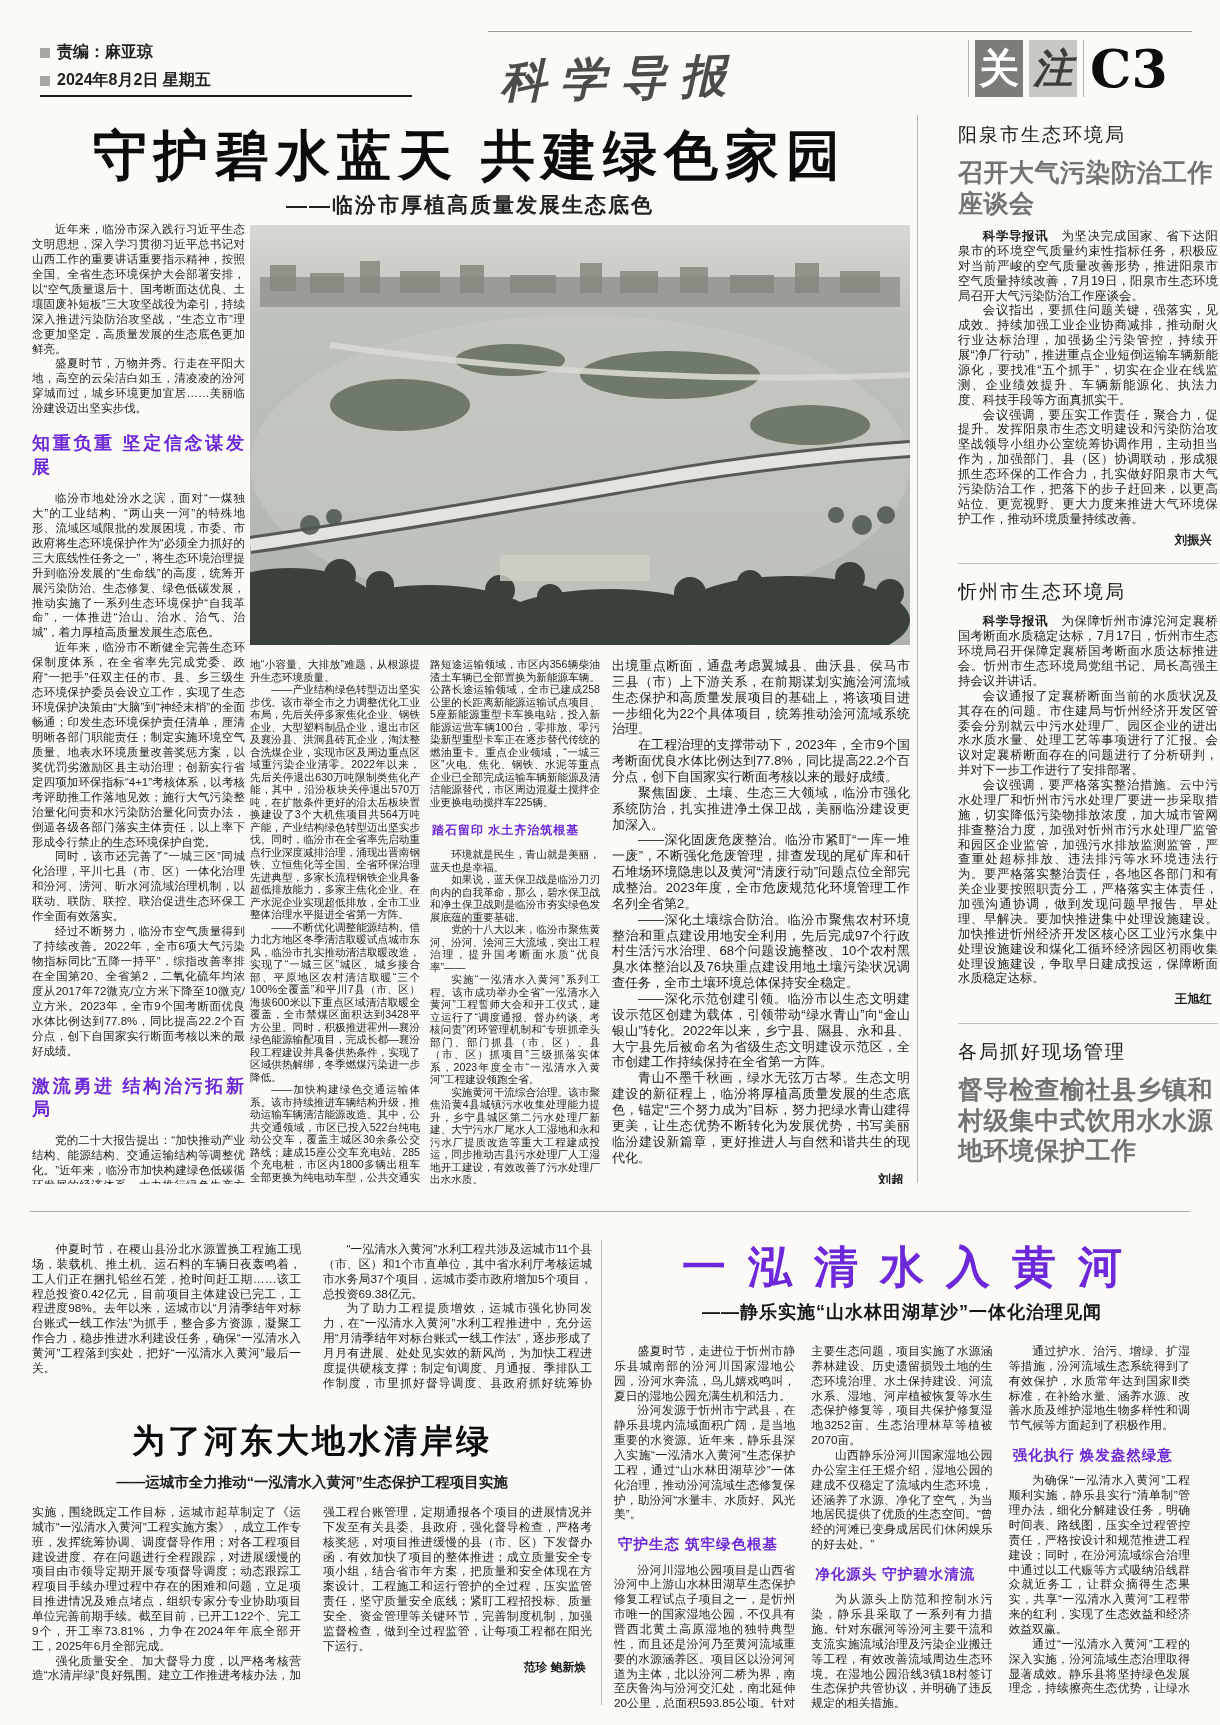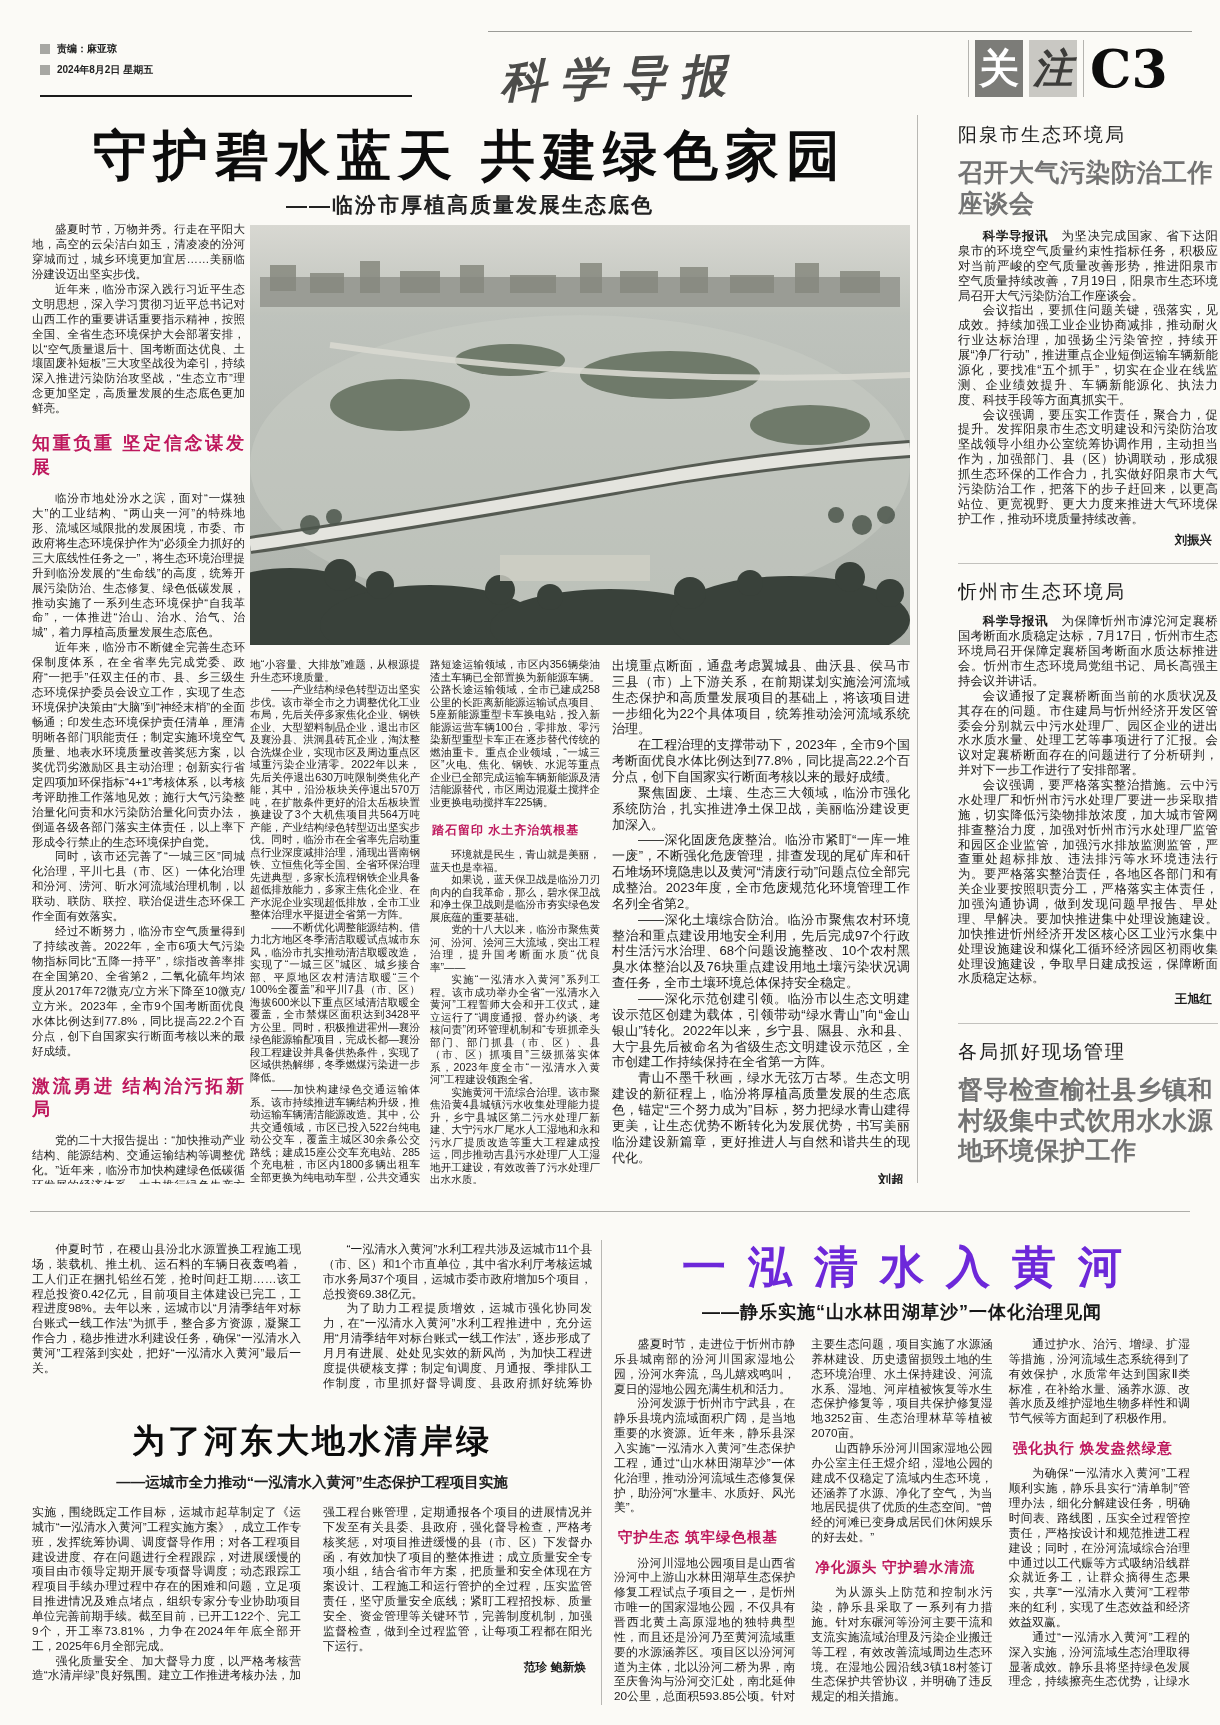--- a/index.html
+++ b/index.html
@@ -1,40 +1,40 @@
 <!DOCTYPE html>
 <html><head>
 <meta charset="utf-8">
 <style>
   html,body{margin:0;padding:0;background:#e8e6e0;}
   .page{position:relative;width:1220px;height:1725px;background:#fbfaf6;
         font-family:"Liberation Sans","DejaVu Sans",sans-serif;color:#1c1c1c;overflow:hidden;}
   .abs{position:absolute;}
   .clip{overflow:hidden;}
   
-  .ed-row{display:flex;align-items:center;gap:7px;font-size:10px;font-weight:bold;color:#222;margin-bottom:7px;}
+  .ed-row{display:flex;align-items:center;gap:7px;font-size:16px;font-weight:bold;color:#222;margin-bottom:7px;}
   .sq{width:10px;height:10px;background:#a7a7a3;display:inline-block;}
   .ed-underline{position:absolute;left:40px;top:95px;width:372px;height:2px;background:#1a1a1a;}
   .masthead{font-family:"DejaVu Serif",serif;font-style:italic;font-weight:bold;
             font-size:46px;color:#4c4c4a;letter-spacing:14px;transform:rotate(-1.5deg);}
   .hdr-topline{position:absolute;left:488px;top:31px;width:704px;height:1px;background:#9b9b97;}
   .zbox{width:48px;height:57px;display:flex;align-items:center;justify-content:center;
         font-size:40px;font-weight:bold;}
   .zbox.k{background:#7c7c78;color:#fff;}
   .zbox.z{background:#c9c8c3;color:#3c3c3a;font-family:"DejaVu Serif",serif;font-style:italic;}
   .vr{width:1px;background:#b5b4b0;}
   .pageno{font-family:"DejaVu Serif",serif;font-weight:bold;font-size:52px;color:#0d0d0d;line-height:1;}
   
   .main-hl{width:880px;text-align:center;font-size:54px;font-weight:900;letter-spacing:7px;color:#0c0c0c;}
   .main-sub{width:880px;text-align:center;font-size:21px;font-weight:bold;letter-spacing:2px;color:#222;}
   .col{text-align:justify;}
   .para{margin:0;text-indent:2em;}
   .para.cont{text-indent:0;}
   .lead{font-weight:bold;}
-  .crosshead{margin:14px 0 10px 0;font-size:17px;font-weight:900;letter-spacing:1px;color:#be185d;}
+  .crosshead{margin:14px 0 10px 0;font-size:17px;font-weight:900;letter-spacing:1px;color:#6d28d9;}
   .byline{text-align:right;font-weight:bold;padding-right:6px;margin-top:6px;}
   .leftcol{font-size:11.5px;line-height:1.3;}
   .leftcol .crosshead{font-size:18px;margin:16px 0 12px 0;}
   .bodycol{font-size:10.6px;line-height:1.18;}
   .bodycol .crosshead{font-size:12px;margin:15px 0 11px 2px;}
   .widecol{font-size:13px;line-height:1.22;}
   .mainrule{position:absolute;left:917px;top:115px;width:1px;height:1068px;background:#b8b7b3;}
   
   .sidebar{left:930px;top:122px;width:260px;}
   .sb-kicker{font-size:19px;letter-spacing:2px;color:#1d1d1d;margin:0 0 9px 0;font-weight:normal;}
@@ -80,22 +80,22 @@
     <div class="zbox k">关</div>
     <div class="zbox z">注</div>
     <div class="vr" style="height:57px;"></div>
     <div class="pageno">C3</div>
   </div>
 
   <div class="abs main-hl" style="left:30px;top:120px;">守护碧水蓝天  共建绿色家园</div>
   <div class="abs main-sub" style="left:30px;top:191px;">——临汾市厚植高质量发展生态底色</div>
 
   <div class="abs col leftcol clip" style="left:32px;top:222px;width:213px;height:962px;">
+      <p class="para">近年来，临汾市深入践行习近平生态文明思想，深入学习贯彻习近平总书记对山西工作的重要讲话重要指示精神，按照全国、全省生态环境保护大会部署安排，以“空气质量退后十、国考断面达优良、土壤固废补短板”三大攻坚战役为牵引，持续深入推进污染防治攻坚战，“生态立市”理念更加坚定，高质量发展的生态底色更加鲜亮。</p>
       <p class="para">盛夏时节，万物并秀。行走在平阳大地，高空的云朵洁白如玉，清凌凌的汾河穿城而过，城乡环境更加宜居……美丽临汾建设迈出坚实步伐。</p>
-      <p class="para">近年来，临汾市深入践行习近平生态文明思想，深入学习贯彻习近平总书记对山西工作的重要讲话重要指示精神，按照全国、全省生态环境保护大会部署安排，以“空气质量退后十、国考断面达优良、土壤固废补短板”三大攻坚战役为牵引，持续深入推进污染防治攻坚战，“生态立市”理念更加坚定，高质量发展的生态底色更加鲜亮。</p>
       <h3 class="crosshead">知重负重  坚定信念谋发展</h3>
       <p class="para">临汾市地处汾水之滨，面对“一煤独大”的工业结构、“两山夹一河”的特殊地形、流域区域限批的发展困境，市委、市政府将生态环境保护作为“必须全力抓好的三大底线性任务之一”，将生态环境治理提升到临汾发展的“生命线”的高度，统筹开展污染防治、生态修复、绿色低碳发展，推动实施了一系列生态环境保护“自我革命”，一体推进“治山、治水、治气、治城”，着力厚植高质量发展生态底色。</p>
       <p class="para">近年来，临汾市不断健全完善生态环保制度体系，在全省率先完成党委、政府“一把手”任双主任的市、县、乡三级生态环境保护委员会设立工作，实现了生态环境保护决策由“大脑”到“神经末梢”的全面畅通；印发生态环境保护责任清单，厘清明晰各部门职能责任；制定实施环境空气质量、地表水环境质量改善奖惩方案，以奖优罚劣激励区县主动治理；创新实行省定四项加环保指标“4+1”考核体系，以考核考评助推工作落地见效；施行大气污染整治量化问责和水污染防治量化问责办法，倒逼各级各部门落实主体责任，以上率下形成令行禁止的生态环境保护自觉。</p>
       <p class="para">同时，该市还完善了“一城三区”同城化治理，平川七县（市、区）一体化治理和汾河、涝河、昕水河流域治理机制，以联动、联防、联控、联治促进生态环保工作全面有效落实。</p>
       <p class="para">经过不断努力，临汾市空气质量得到了持续改善。2022年，全市6项大气污染物指标同比“五降一持平”，综指改善率排在全国第20、全省第2，二氧化硫年均浓度从2017年72微克/立方米下降至10微克/立方米。2023年，全市9个国考断面优良水体比例达到77.8%，同比提高22.2个百分点，创下自国家实行断面考核以来的最好成绩。</p>
       <h3 class="crosshead">激流勇进  结构治污拓新局</h3>
       <p class="para">党的二十大报告提出：“加快推动产业结构、能源结构、交通运输结构等调整优化。”近年来，临汾市加快构建绿色低碳循环发展的经济体系，大力推行绿色生产方式，推动能源革命和资源节约集约利用，统筹减污降碳协同增效，实现经济社会发展和生态环境保护协调统一。</p>
     </div>
 
   <div class="abs photo-frame clip" style="left:250px;top:225px;width:660px;height:420px;">
@@ -240,21 +240,21 @@
     <div class="yc-body clip" style="margin-top:13px;height:192px;">
         <p class="para cont">实施，围绕既定工作目标，运城市起草制定了《运城市“一泓清水入黄河”工程实施方案》，成立工作专班，发挥统筹协调、调度督导作用；对各工程项目建设进度、存在问题进行全程跟踪，对进展缓慢的项目由市领导定期开展专项督导调度；动态跟踪工程项目手续办理过程中存在的困难和问题，立足项目推进情况及难点堵点，组织专家分专业协助项目单位完善前期手续。截至目前，已开工122个、完工9个，开工率73.81%，力争在2024年年底全部开工，2025年6月全部完成。</p>
         <p class="para">强化质量安全、加大督导力度，以严格考核营造“水清岸绿”良好氛围。建立工作推进考核办法，加强工程台账管理，定期通报各个项目的进展情况并下发至有关县委、县政府，强化督导检查，严格考核奖惩，对项目推进缓慢的县（市、区）下发督办函，有效加快了项目的整体推进；成立质量安全专项小组，结合省市年方案，把质量和安全体现在方案设计、工程施工和运行管护的全过程，压实监管责任，坚守质量安全底线；紧盯工程招投标、质量安全、资金管理等关键环节，完善制度机制，加强监督检查，做到全过程监管，让每项工程都在阳光下运行。</p>
         <div class="byline">范珍  鲍新焕</div>
       </div>
   </div>
 
   <div class="abs clip" style="left:614px;top:1238px;width:576px;height:470px;">
     <div class="jl-hl">一泓清水入黄河</div>
     <div class="jl-sub" style="margin-top:3px;">——静乐实施“山水林田湖草沙”一体化治理见闻</div>
-    <div class="jl-body clip" style="margin-top:13px;height:368px;">
+    <div class="jl-body clip" style="margin-top:20px;height:368px;">
         <p class="para">盛夏时节，走进位于忻州市静乐县城南部的汾河川国家湿地公园，汾河水奔流，鸟儿嬉戏鸣叫，夏日的湿地公园充满生机和活力。</p>
         <p class="para">汾河发源于忻州市宁武县，在静乐县境内流域面积广阔，是当地重要的水资源。近年来，静乐县深入实施“一泓清水入黄河”生态保护工程，通过“山水林田湖草沙”一体化治理，推动汾河流域生态修复保护，助汾河“水量丰、水质好、风光美”。</p>
         <h3 class="crosshead">守护生态  筑牢绿色根基</h3>
         <p class="para">汾河川湿地公园项目是山西省汾河中上游山水林田湖草生态保护修复工程试点子项目之一，是忻州市唯一的国家湿地公园，不仅具有晋西北黄土高原湿地的独特典型性，而且还是汾河乃至黄河流域重要的水源涵养区。项目区以汾河河道为主体，北以汾河二桥为界，南至庆鲁沟与汾河交汇处，南北延伸20公里，总面积593.85公顷。针对主要生态问题，项目实施了水源涵养林建设、历史遗留损毁土地的生态环境治理、水土保持建设、河流水系、湿地、河岸植被恢复等水生态保护修复等，项目共保护修复湿地3252亩、生态治理林草等植被2070亩。</p>
         <p class="para">山西静乐汾河川国家湿地公园办公室主任王煜介绍，湿地公园的建成不仅稳定了流域内生态环境，还涵养了水源、净化了空气，为当地居民提供了优质的生态空间。“曾经的河滩已变身成居民们休闲娱乐的好去处。”</p>
         <h3 class="crosshead">净化源头  守护碧水清流</h3>
         <p class="para">为从源头上防范和控制水污染，静乐县采取了一系列有力措施。针对东碾河等汾河主要干流和支流实施流域治理及污染企业搬迁等工程，有效改善流域周边生态环境。在湿地公园沿线3镇18村签订生态保护共管协议，并明确了违反规定的相关措施。</p>
         <p class="para">通过护水、治污、增绿、扩湿等措施，汾河流域生态系统得到了有效保护，水质常年达到国家Ⅱ类标准，在补给水量、涵养水源、改善水质及维护湿地生物多样性和调节气候等方面起到了积极作用。</p>
         <h3 class="crosshead">强化执行  焕发盎然绿意</h3>
         <p class="para">为确保“一泓清水入黄河”工程顺利实施，静乐县实行“清单制”管理办法，细化分解建设任务，明确时间表、路线图，压实全过程管控责任，严格按设计和规范推进工程建设；同时，在汾河流域综合治理中通过以工代赈等方式吸纳沿线群众就近务工，让群众摘得生态果实，共享“一泓清水入黄河”工程带来的红利，实现了生态效益和经济效益双赢。</p>

